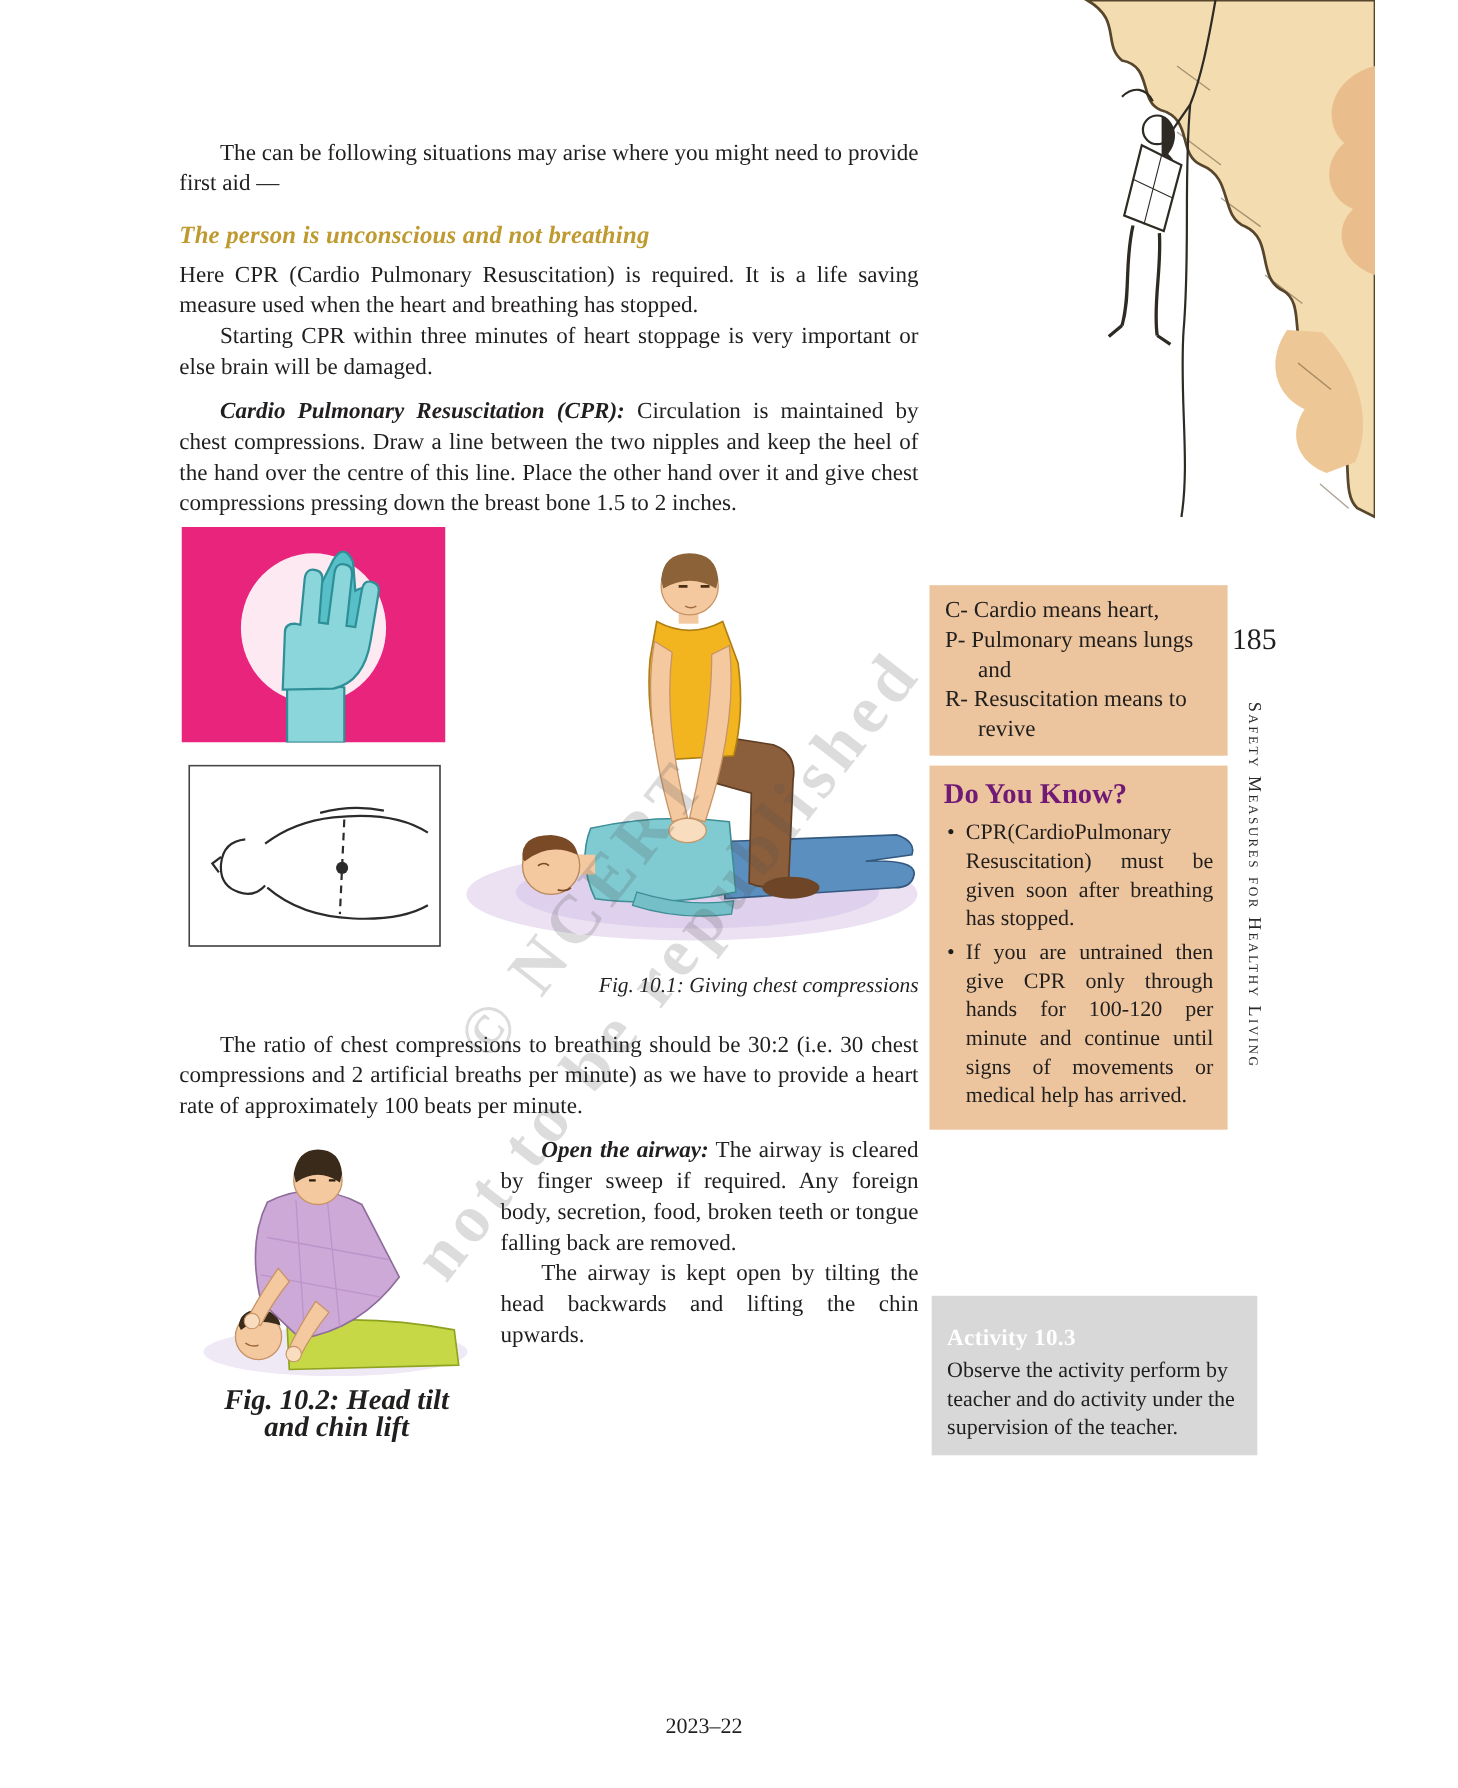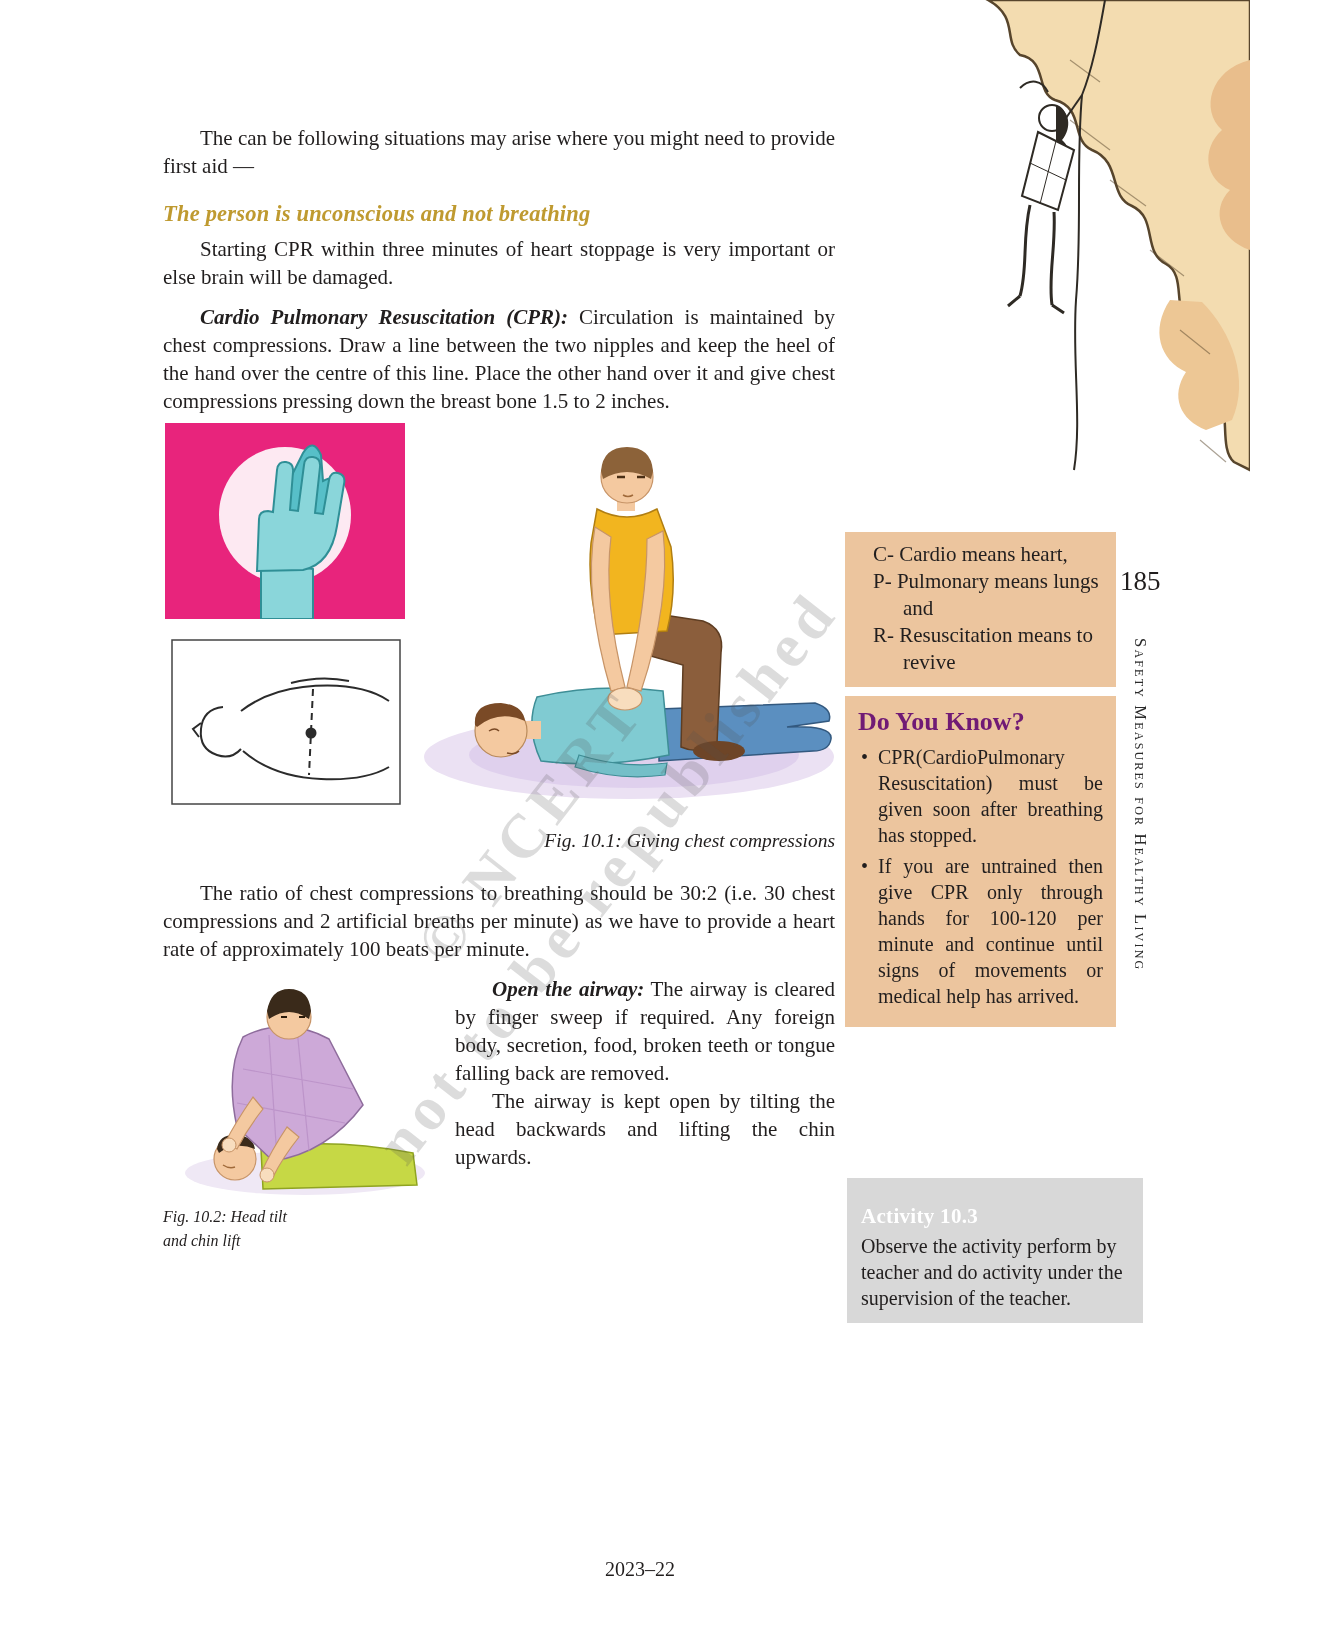--- a/index.html
+++ b/index.html
@@ -18,26 +18,26 @@
   }
   .lead { font-weight:bold; font-style:italic; }
   .fig1-wrap { position:relative; margin-top:8px; height:398px; }
   .pink-art   { position:absolute; left:2px;   top:0;     width:240px; height:196px; }
   .chest-art  { position:absolute; left:8px;   top:216px; width:230px; height:166px; }
   .cpr-art    { position:absolute; left:256px; top:2px;   width:420px; height:390px; }
   .caption { margin-top:8px; text-align:right; font-style:italic; font-size:19.5px; line-height:24px; }
   .ratio { margin-top:26px; }
   .row2 { position:relative; margin-top:12px; height:330px; }
   .fig2-art { position:absolute; left:14px; top:2px; width:256px; height:220px; }
-  .caption2 { position:absolute; left:0; top:230px; width:286px; font-style:italic; font-size:16px; line-height:24px; }
+  .caption2 { position:absolute; left:0; top:230px; width:286px; text-align:center; font-style:italic; font-size:26px; line-height:24px;font-weight:bold; }
   .airway-block { position:absolute; left:292px; top:0; width:380px; }
   
   .box-cpr {
     position:absolute; left:845px; top:532px; width:271px; z-index:2;
-    background:#ECC59E; padding:9px 12px 11px 28px; font-size:21px; line-height:27px;
+    background:#ECC59E; padding:9px 12px 11px 14px; font-size:21px; line-height:27px;
   }
   .box-cpr li { list-style:none; padding-left:30px; text-indent:-30px; }
   .box-know {
     position:absolute; left:845px; top:696px; width:271px; z-index:2;
     background:#ECC59E; padding:11px 13px 13px 13px;
   }
   .box-know h4 { color:#701a75; font-size:26px; font-weight:bold; margin-bottom:7px; }
   .box-know li {
     list-style:none; position:relative; padding-left:20px; font-size:20px; line-height:26px;
     text-align:justify; margin-bottom:5px;
@@ -94,20 +94,21 @@
       <path d="M160,205 C152,240 158,268 150,296 M184,212 C186,246 178,276 182,305" stroke="#2E2A24" stroke-width="3" fill="none"></path>
       <path d="M150,296 l-12,10 M182,305 l12,8" stroke="#2E2A24" stroke-width="3" fill="none"></path>
     </svg>
   </div>
 
   <div class="main-col">
     <p class="body indent">The can be following situations may arise where you might need to provide first aid —</p>
 
     <h3 class="gold">The person is unconscious and not breathing</h3>
 
+    <p class="body">Here CPR (Cardio Pulmonary Resuscitation) is required. It is a life saving measure used when the heart and breathing has stopped.</p>
     <p class="body indent">Starting CPR within three minutes of heart stoppage is very important or else brain will be damaged.</p>
 
     <p class="body indent" style="margin-top:12px;"><span class="lead">Cardio Pulmonary Resuscitation (CPR):</span><span> Circulation is maintained by chest compressions. Draw a line between the two nipples and keep the heel of the hand over the centre of this line. Place the other hand over it and give chest compressions pressing down the breast bone 1.5 to 2 inches.</span></p>
 
     <div class="fig1-wrap">
       <div class="pink-art">
         <svg viewBox="0 0 240 196">
           <rect width="240" height="196" fill="#E8247C"></rect>
           <ellipse cx="120" cy="92" rx="66" ry="68" fill="#FFFFFF" opacity="0.9"></ellipse>
           <path d="M138,30 q10,-16 18,2 l2,26 q16,-8 17,6 q1,12 -12,20 l-14,46 -44,-12 18,-58 z" fill="#57BFC8" stroke="#2F8F96" stroke-width="2"></path>

